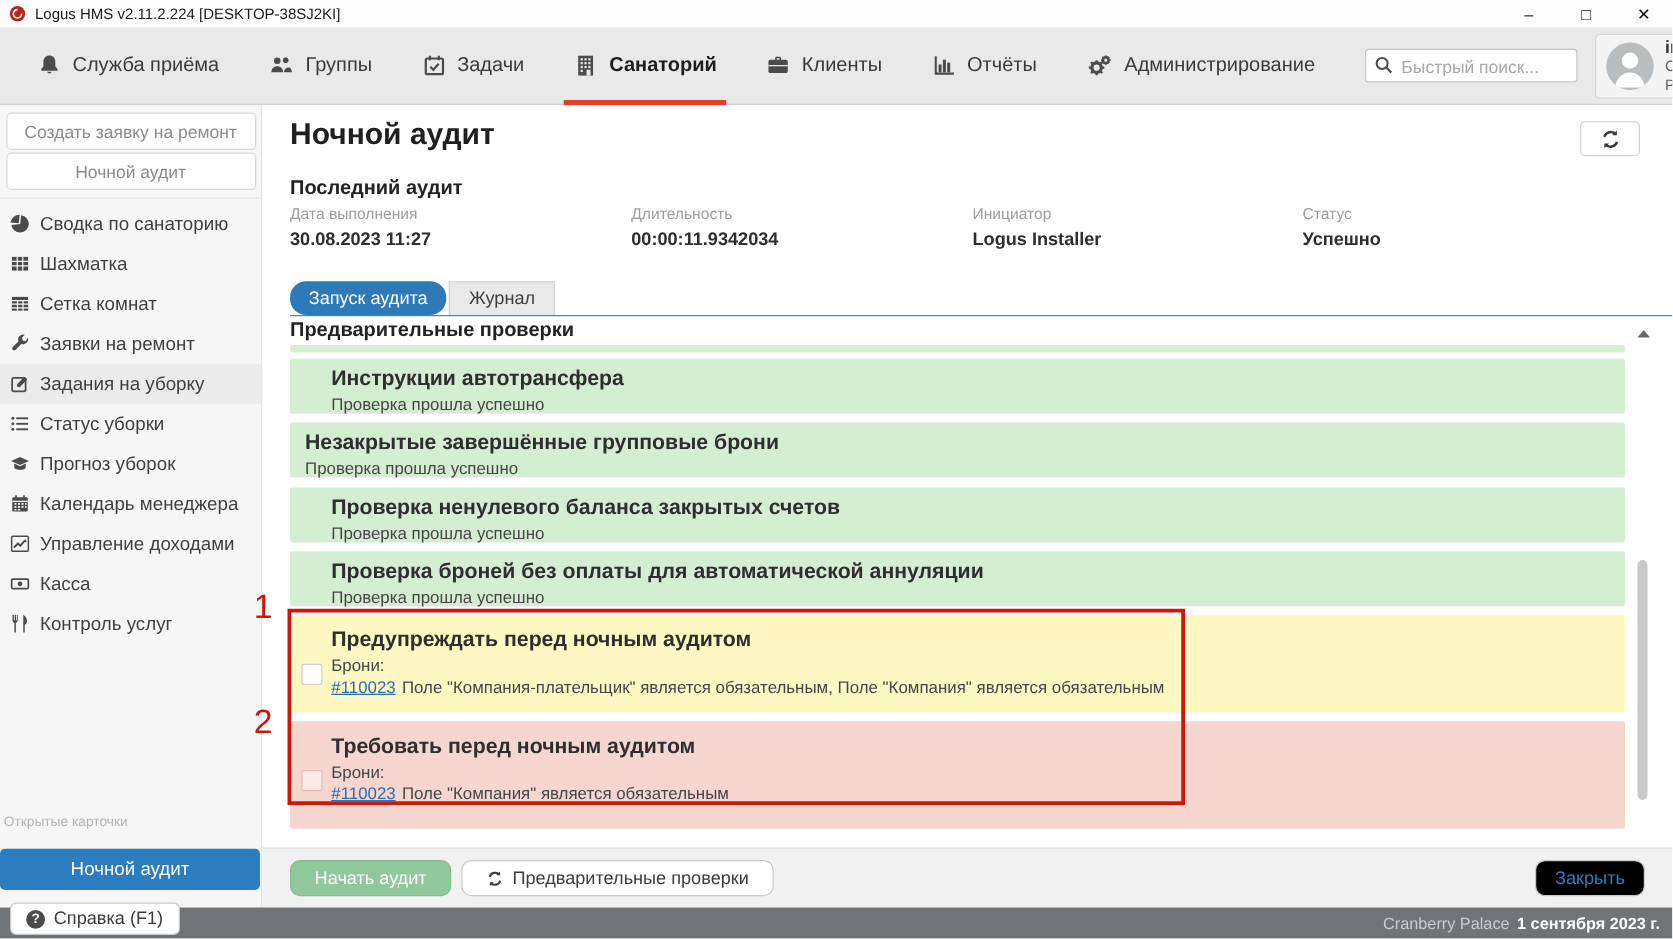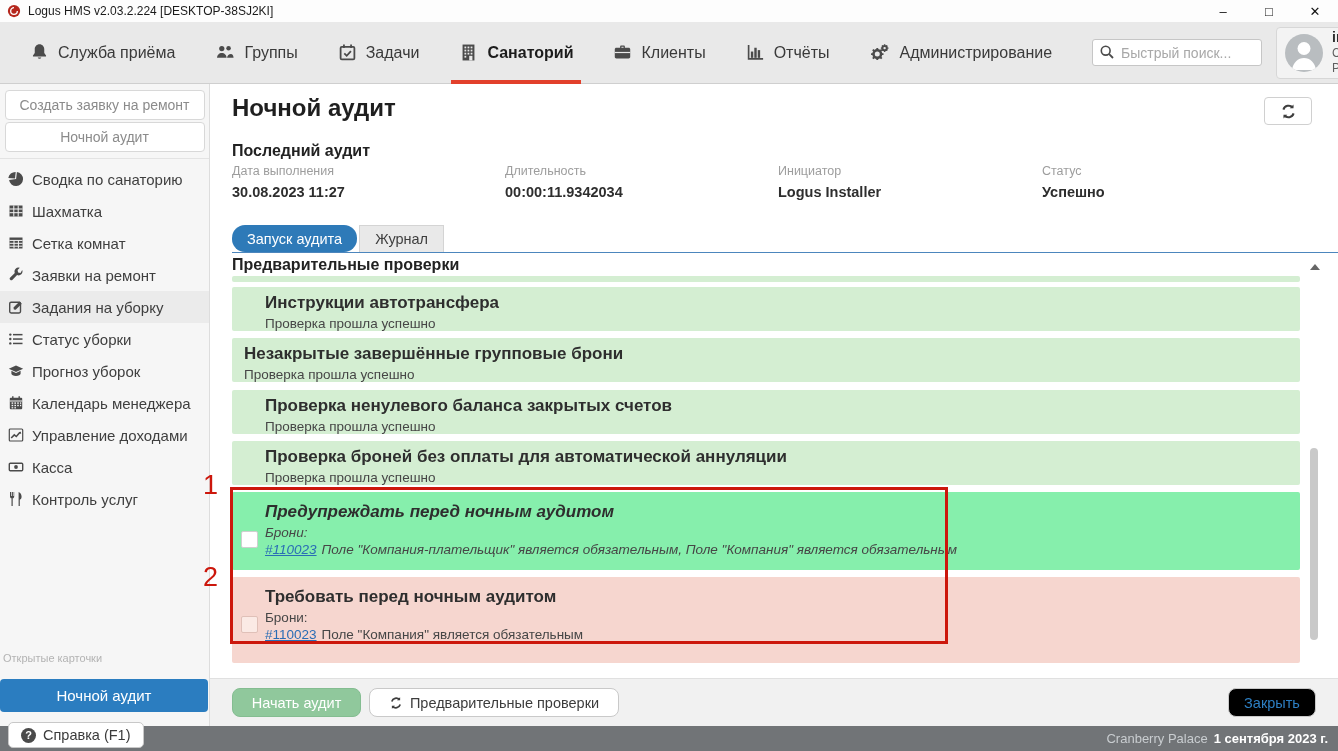--- a/index.html
+++ b/index.html
@@ -53,21 +53,21 @@
 
   .tabs { position:absolute; left:22px; right:0; top:142px; height:27px; border-bottom:1px solid #4c86bd; display:flex; align-items:flex-end; }
   .tab { height:27px; padding:0 15px; font-size:14.5px; display:flex; align-items:center; cursor:pointer; }
   .tab.active { background:#2e7ab8; color:#fff;border-radius:13px; }
   .tab.inactive { background:#e9e9e9; color:#3e3e3e; border:1px solid #d4d4d4; border-bottom:none; margin-left:2px; }
 
   .checks-h { position:absolute; left:22px; top:172px; font-size:16px; font-weight:bold; color:#222; }
   .checks { position:absolute; left:22px; top:192px; width:1068px; }
   .check { border-radius:2px; margin-bottom:7px; position:relative; }
   .check.success { background:#d4eed2; }
-  .check.warning { background:#86efac;font-style:italic; }
+  .check.warning { background:#fef9c3; }
   .check.error   { background:#f6d6cf; }
   .check.partial { height:6px; margin-bottom:5px; }
   .check.full { height:44px; padding:6px 10px 0 33px; }
   .check-title { font-size:17px; font-weight:bold; color:#2e2e2e; margin-bottom:3px; }
   .check-sub { font-size:13.5px; color:#464646; }
   .check.big-warning { height:78px; padding:10px 10px 0 33px; }
   .check.big-error { height:86px; padding:10px 10px 0 33px; }
   .check-row { font-size:13.5px; color:#464646; margin-top:2px; }
   .check-link { color:#2a6db5; text-decoration:underline; margin-right:5px; }
   .checkbox { position:absolute; left:9px; top:39px; width:17px; height:17px; background:#fff; border:1px solid #cfcfcf; border-radius:2px; cursor:pointer; }
@@ -106,21 +106,21 @@
 </head>
 <body>
 
 <div class="app">
 
   <div class="titlebar">
     <svg class="titlebar-logo" viewBox="0 0 16 16">
       <circle cx="8" cy="8" r="7" fill="#b5271d"></circle>
       <path d="M8 4.2a3.8 3.8 0 1 0 3.8 3.8" stroke="#fff" stroke-width="1.5" fill="none"></path>
     </svg>
-    <span class="titlebar-text">Logus HMS v2.03.2.224 [DESKTOP-38SJ2KI]</span>
+    <span class="titlebar-text">Logus HMS v2.11.2.224 [DESKTOP-38SJ2KI]</span>
     <div class="win-controls">
       <span class="win-btn">–</span>
       <span class="win-btn">□</span>
       <span class="win-btn">✕</span>
     </div>
   </div>
 
   <div class="navbar">
     <div class="nav-item">
       <svg width="19" height="19" viewBox="0 0 16 16">

